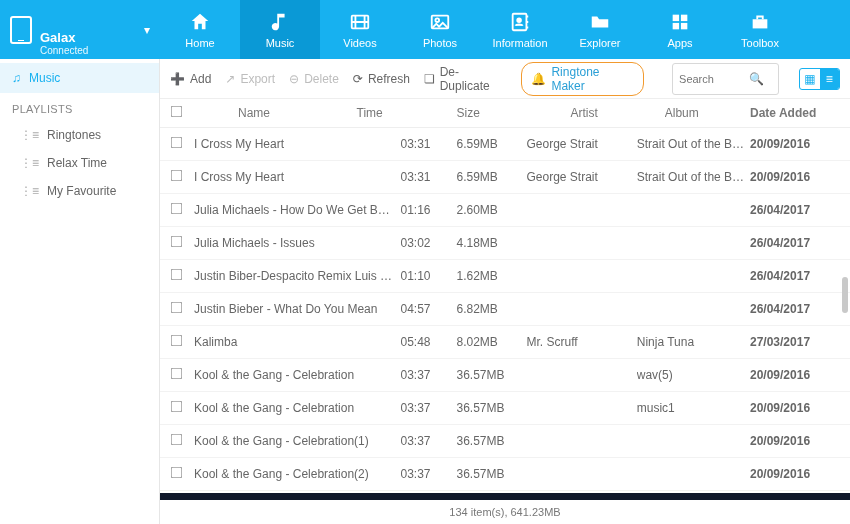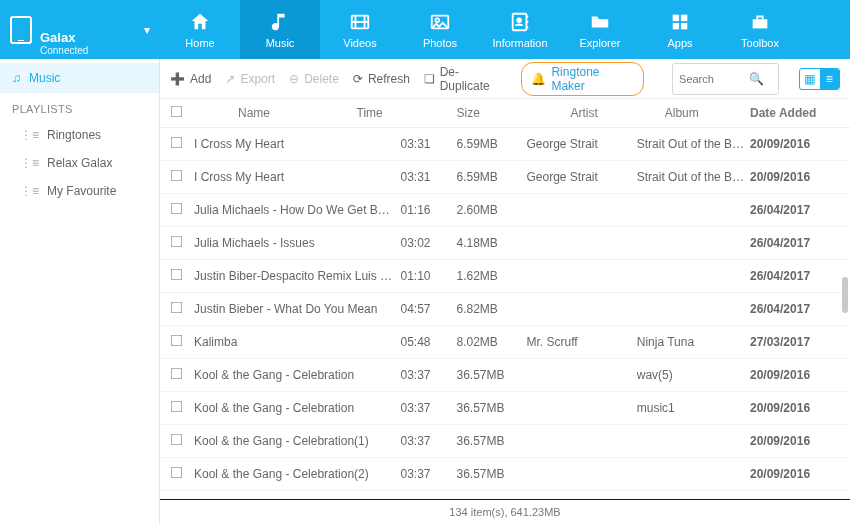--- a/index.html
+++ b/index.html
@@ -49,21 +49,21 @@
   .row { display: flex; align-items: center; padding: 8px 10px; border-bottom: 1px solid #f2f2f2; color: #666; }
   .cb { width: 24px; }
   .cb input { transform: scale(.9); }
   .c-name { flex: 2.2; min-width: 0; white-space: nowrap; overflow: hidden; text-overflow: ellipsis; padding-right: 8px; }
   .c-time { width: 56px; }
   .c-size { width: 70px; }
   .c-artist { flex: 1; }
   .c-album { flex: 1.2; white-space: nowrap; overflow: hidden; text-overflow: ellipsis; padding-right: 5px; margin-left: 20px; }
   .c-date { width: 90px; font-weight: bold; }
 
-  .footer { border-top: 1px solid #0f172a; padding: 6px 0; text-align: center; font-size: 11px; color: #777; }
+  .footer { border-top: 7px solid #0f172a; padding: 6px 0; text-align: center; font-size: 11px; color: #777; }
 
   .scrollbar-fake { position: absolute; right: 2px; top: 218px; width: 6px; height: 36px; background: #c9c9c9; border-radius: 3px; }
 </style>
 </head>
 <body>
 
 <div class="topbar">
   <div class="device-block">
     <span class="device-icon"></span>
     <div class="device-text">
@@ -156,21 +156,21 @@
       <span class="mi">♫</span>
       <span>Music</span>
     </div>
     <div class="side-header">PLAYLISTS</div>
     <div class="sub-item">
         <span class="dots">⋮≡</span>
         <span>Ringtones</span>
       </div>
     <div class="sub-item">
         <span class="dots">⋮≡</span>
-        <span>Relax Galax</span>
+        <span>Relax Time</span>
       </div>
     <div class="sub-item">
         <span class="dots">⋮≡</span>
         <span>My Favourite</span>
       </div>
   </div>
 
   <div class="content">
     <div class="toolbar">
       <div class="tbtn">

